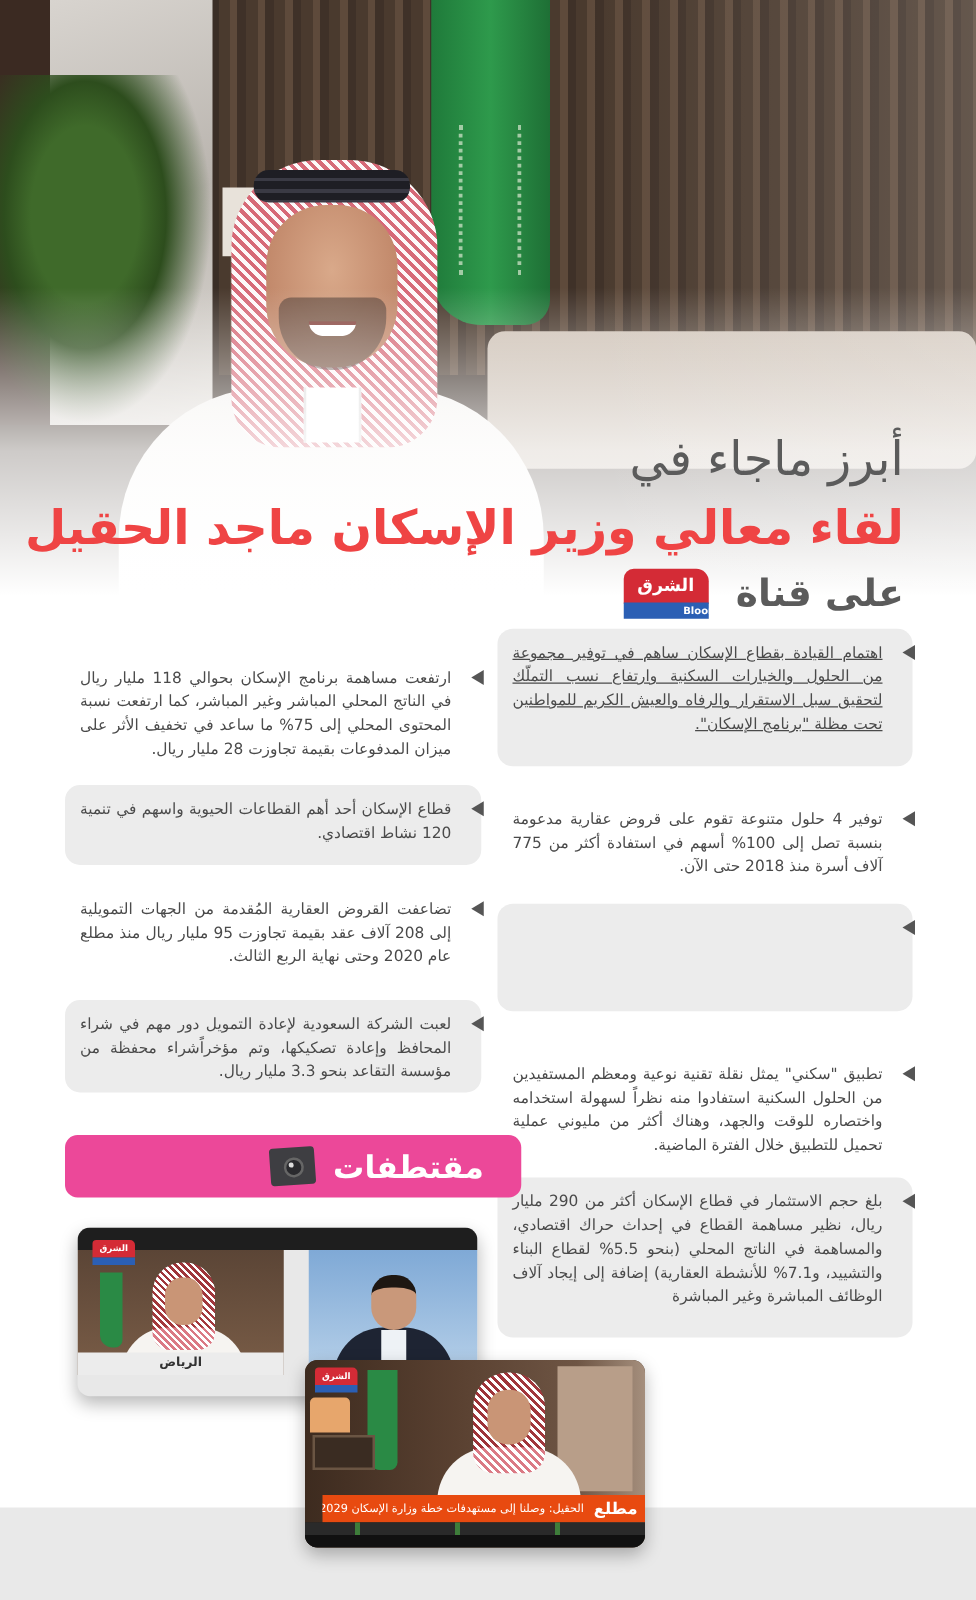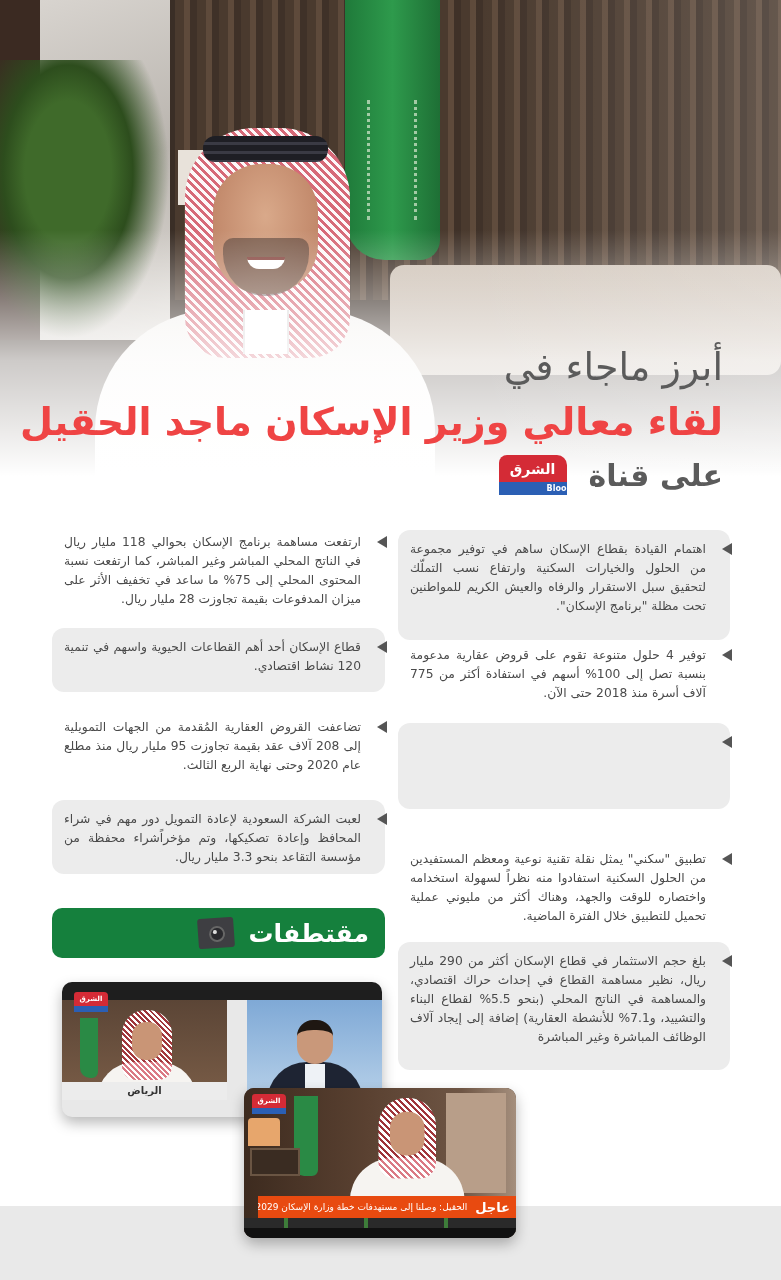--- a/index.html
+++ b/index.html
@@ -62,22 +62,22 @@
 
   
   .card { position: absolute; width: 330px; border-radius: 12px; padding: 10px 14px 10px 12px;
           font-size: 12.3px; line-height: 19px; color: #4a4a4a; text-align: justify; }
   .card.shaded { background: #ececec; }
   .card .arrow { position: absolute; right: -2px; top: 13px; width: 0; height: 0;
           border-top: 6px solid transparent; border-bottom: 6px solid transparent; border-right: 10px solid #555; }
   .card .txt { display: block; padding-right: 10px; }
 
   
-  .clips-header { position: absolute; left: 52px; top: 908px; width: 333px; height: 50px; background: #15803d;
-          border-radius: 10px; display: flex; align-items: center; justify-content: flex-start; padding-right: 16px; gap: 14px; }
+  .clips-header { position: absolute; left: 52px; top: 908px; width: 365px; height: 50px; background: #ec4899;
+          border-radius: 10px; display: flex; align-items: center; justify-content: flex-start; padding-right: 30px; gap: 14px; }
   .clips-header .label { color: #fff; font-weight: bold; font-size: 25px; }
   .cam { width: 36px; height: 30px; background: #3e3e42; border-radius: 3px; position: relative; transform: rotate(-4deg); }
   .cam::after { content: ""; position: absolute; left: 11px; top: 8px; width: 12px; height: 12px; border-radius: 50%;
           background: #2a2a2e; border: 2px solid #666; }
   .cam::before { content: ""; position: absolute; left: 15px; top: 12px; width: 4px; height: 4px; border-radius: 50%; background: #ddd; z-index: 2; }
 
   
   .thumb { position: absolute; border-radius: 10px; overflow: hidden; box-shadow: 0 6px 14px rgba(0,0,0,.28); }
   .thumb1 { left: 62px; top: 982px; width: 320px; height: 135px; background: #e8e8e8; }
   .thumb1 .left { position: absolute; left: 0; top: 18px; width: 165px; height: 100px;
@@ -152,21 +152,21 @@
   <div class="line2">لقاء معالي وزير الإسكان ماجد الحقيل</div>
 </div>
 <div class="channel">
   <span class="label">على قناة</span>
   <div class="logo">
     <div class="top">الشرق</div>
     <div class="bottom">Bloomberg</div>
   </div>
 </div>
 
-<div class="card shaded" style="left:398px; top:530px; width:332px; height:110px;">
+<div class="card shaded" style="left:398px; top:503px; width:332px; height:110px;text-decoration:underline;">
   <span class="arrow"></span>
   <span class="txt">اهتمام القيادة بقطاع الإسكان ساهم في توفير مجموعة من الحلول والخيارات السكنية وارتفاع نسب التملّك لتحقيق سبل الاستقرار والرفاه والعيش الكريم للمواطنين تحت مظلة "برنامج الإسكان".</span>
 </div>
 <div class="card" style="left:398px; top:636px; width:332px; height:70px;">
   <span class="arrow"></span>
   <span class="txt">توفير 4 حلول متنوعة تقوم على قروض عقارية مدعومة بنسبة تصل إلى 100% أسهم في استفادة أكثر من 775 آلاف أسرة منذ 2018 حتى الآن.</span>
 </div>
 <div class="card shaded" style="left:398px; top:723px; width:332px; height:86px;">
   <span class="arrow"></span>
 </div>
@@ -235,20 +235,20 @@
   <div class="mini-person" style="left:100px; top:10px; width:140px; height:100px; transform: scale(1.15); transform-origin: top left;">
     <div class="b"></div>
       <div class="g"></div>
       <div class="f"></div>
   </div>
   <div class="ch-badge" style="left:8px; top:6px;">
     <div class="t">الشرق</div>
       <div class="s"></div>
   </div>
   <div class="breaking">
-    <span class="tag">عاجل</span>
+    <span class="tag">مطلع</span>
     <span class="head">الحقيل: وصلنا إلى مستهدفات خطة وزارة الإسكان 2029</span>
   </div>
   <div class="ticker">
     <div class="r1"></div>
       <div class="r2"></div>
   </div>
 </div>
 
 </body></html>

